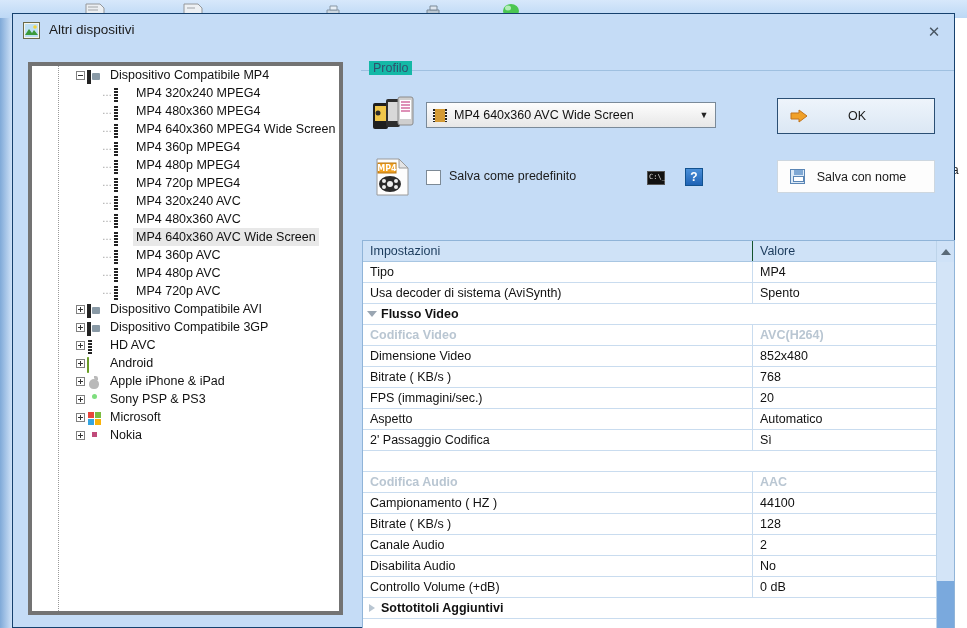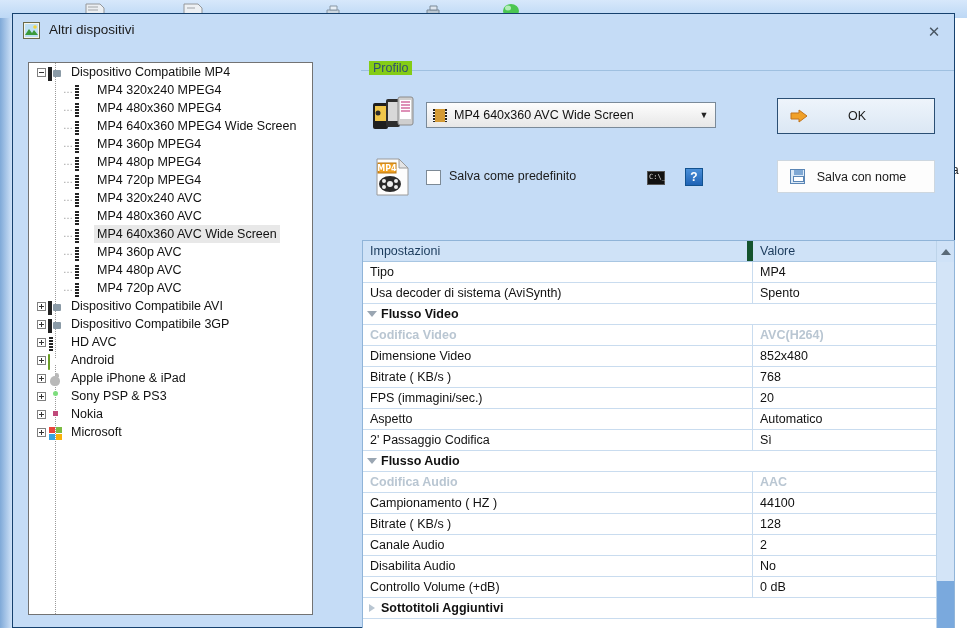--- a/index.html
+++ b/index.html
@@ -24,23 +24,23 @@
   }
   #titlebar{height:34px;position:relative;}
   #title-icon{position:absolute;left:10px;top:8px;width:17px;height:17px;
     border:1px solid #6a6a4a;background:#f3f3e7;box-sizing:border-box;overflow:hidden;}
   #title-text{position:absolute;left:36px;top:8px;font-size:13.5px;color:#1b1b1b;}
   #close-btn{position:absolute;right:8px;top:7px;width:24px;height:22px;
     display:flex;align-items:center;justify-content:center;
     font-size:15px;color:#4a5763;cursor:pointer;}
   
   #tree-panel{
-    position:absolute;left:15px;top:48px;width:285px;height:553px;
-    background:#fff;border:1px solid #737373;box-sizing:border-box;
-    overflow:hidden;font-size:12.5px;color:#111;
+    position:absolute;left:15px;top:48px;width:315px;height:553px;
+    background:#fff;border:4px solid #737373;box-sizing:border-box;
+    overflow:hidden;font-size:12.5px;color:#111;padding-left:36px;
   }
   .tree-row{height:18px;line-height:18px;display:flex;align-items:center;
     white-space:nowrap;cursor:default;position:relative;}
   .tree-row.sel .tree-label{background:#e8e8e8;}
   .tw{width:13px;height:18px;display:flex;align-items:center;justify-content:center;
     flex:0 0 13px;cursor:pointer;}
   .tw .box{width:9px;height:9px;border:1px solid #808080;background:#fff;
     position:relative;box-sizing:border-box;}
   .tw .box::before{content:"";position:absolute;left:1px;top:3px;width:5px;height:1px;background:#333;}
   .tw.plus .box::after{content:"";position:absolute;left:3px;top:1px;width:1px;height:5px;background:#333;}
@@ -72,21 +72,21 @@
   .psp::after{content:"";position:absolute;left:5px;top:2px;width:5px;height:5px;
     background:#7ede7e;border-radius:50%;}
   .msft{width:14px;height:13px;margin:1px 0 0 1px;position:relative;}
   .msft i{position:absolute;width:6px;height:6px;display:block;}
   .nokia{width:7px;height:14px;background:#3a3a3a;border-radius:2px;margin:1px 0 0 4px;position:relative;}
   .nokia::after{content:"";position:absolute;left:1px;top:2px;width:5px;height:5px;background:#c04a7a;}
   .treelines{position:absolute;left:26px;top:0;width:1px;height:100%;
     background:repeating-linear-gradient(#9a9a9a 0 1px,transparent 1px 2px);}
   
   #profilo-group{position:absolute;left:348px;top:56px;width:593px;height:133px;}
-  #profilo-legend{position:absolute;left:8px;top:-9px;background:#84cc16;padding:0 4px;
+  #profilo-legend{position:absolute;left:8px;top:-9px;background:#14b8a6;padding:0 4px;
     font-size:12.5px;color:#31506e;z-index:2;}
   #profilo-border{position:absolute;left:0;top:0;width:100%;height:100%;
     border:1px solid #9fc0e0;border-top-color:#9fc0e0;box-sizing:border-box;
     border-left:none;border-right:none;border-bottom:none;}
   #phone-icon{position:absolute;left:10px;top:25px;width:44px;height:40px;}
   #mp4-icon{position:absolute;left:14px;top:87px;width:36px;height:40px;}
   #profile-select{position:absolute;left:65px;top:32px;width:290px;height:26px;
     background:linear-gradient(#fdfdfd,#e7e7e7);border:1px solid #7a8a99;
     box-sizing:border-box;display:flex;align-items:center;cursor:pointer;}
   #profile-select .film{margin-left:6px;}
@@ -118,21 +118,21 @@
   #save-icon::after{content:"";position:absolute;left:2px;bottom:1px;width:11px;height:6px;
     background:#fff;border:1px solid #5b86b5;box-sizing:border-box;}
   #save-label{flex:1;text-align:center;font-size:12.5px;color:#1b1b1b;margin-right:16px;}
   
   #settings-table{position:absolute;left:349px;top:226px;width:593px;height:389px;
     background:#fff;border:1px solid #90b4d8;box-sizing:border-box;overflow:hidden;}
   .st-row{display:flex;height:20px;border-bottom:1px solid #c9dcef;font-size:12.5px;color:#111;}
   .st-row.header{background:#cfe2f7;border-bottom:1px solid #a8c6e2;color:#1b3b5c;}
   .st-name{width:390px;padding-left:7px;line-height:20px;box-sizing:border-box;
     border-right:1px solid #c9dcef;white-space:nowrap;overflow:hidden;}
-  .st-row.header .st-name{border-right:6px solid #14532d;}
+  .st-row.header .st-name{border-right:1px solid #14532d;}
   .st-val{flex:1;padding-left:7px;line-height:20px;box-sizing:border-box;white-space:nowrap;overflow:hidden;}
   .st-row.disabled{color:#b9c6d2;font-weight:bold;}
   .st-row.group .st-name{font-weight:bold;border-right:none;padding-left:0;
     display:flex;align-items:center;}
   .st-row.group .st-val{border-left:none;}
   .gtri{width:18px;display:flex;align-items:center;justify-content:center;flex:0 0 18px;cursor:pointer;}
   .tri-down{width:0;height:0;border-left:5px solid transparent;border-right:5px solid transparent;
     border-top:6px solid #9aa6b2;}
   .tri-right{width:0;height:0;border-top:4px solid transparent;border-bottom:4px solid transparent;
     border-left:6px solid #b9c6d2;}
@@ -319,30 +319,30 @@
             <span class="box"></span>
           </span>
           <span class="tree-icon"><span class="psp"></span></span>
           <span class="tree-label">Sony PSP &amp; PS3</span>
         </div>
         <div class="tree-row">
           <span style="flex:0 0 6px"></span>
           <span class="tw plus">
             <span class="box"></span>
           </span>
+          <span class="tree-icon"><span class="msft"><i style="left:0;top:0;background:#e8453c"></i><i style="left:7px;top:0;background:#7cbb42"></i><i style="left:0;top:7px;background:#35a4e0"></i><i style="left:7px;top:7px;background:#f9b209"></i></span></span>
+          <span class="tree-label">Microsoft</span>
+        </div>
+        <div class="tree-row">
+          <span style="flex:0 0 6px"></span>
+          <span class="tw plus">
+            <span class="box"></span>
+          </span>
           <span class="tree-icon"><span class="nokia"></span></span>
           <span class="tree-label">Nokia</span>
-        </div>
-        <div class="tree-row">
-          <span style="flex:0 0 6px"></span>
-          <span class="tw plus">
-            <span class="box"></span>
-          </span>
-          <span class="tree-icon"><span class="msft"><i style="left:0;top:0;background:#e8453c"></i><i style="left:7px;top:0;background:#7cbb42"></i><i style="left:0;top:7px;background:#35a4e0"></i><i style="left:7px;top:7px;background:#f9b209"></i></span></span>
-          <span class="tree-label">Microsoft</span>
         </div>
       </div>
   </div>
 
   <div id="profilo-group">
     <div id="profilo-border"></div>
     <div id="profilo-legend">Profilo</div>
 
     <svg id="phone-icon" viewBox="0 0 44 40">
       <rect x="2" y="8" width="15" height="26" rx="2" fill="#1f1f1f"></rect>
@@ -436,26 +436,20 @@
         </div>
         <div class="st-row">
           <span class="st-name">Aspetto</span>
           <span class="st-val">Automatico</span>
         </div>
         <div class="st-row">
           <span class="st-name">2' Passaggio Codifica</span>
           <span class="st-val">Sì</span>
         </div>
         <div class="st-row group">
-          <span class="st-name">
-            <span class="gtri">
-              <span class="tri-down"></span>
-            </span>
-            <span>Flusso Audio</span>
-          </span>
           <span class="st-val"></span>
         </div>
         <div class="st-row disabled">
           <span class="st-name">Codifica Audio</span>
           <span class="st-val">AAC</span>
         </div>
         <div class="st-row">
           <span class="st-name">Campionamento ( HZ )</span>
           <span class="st-val">44100</span>
         </div>

